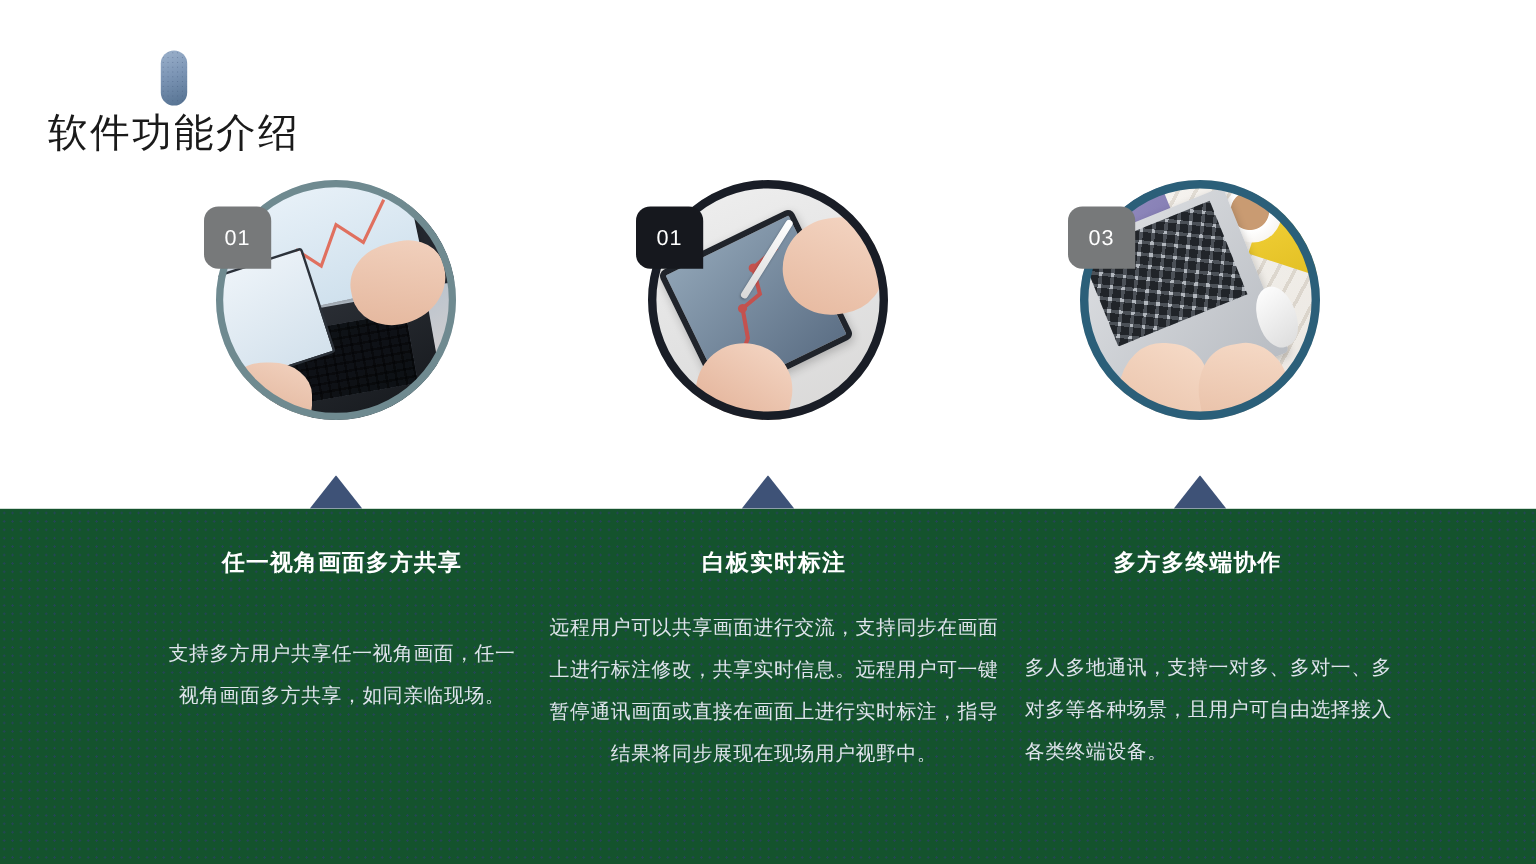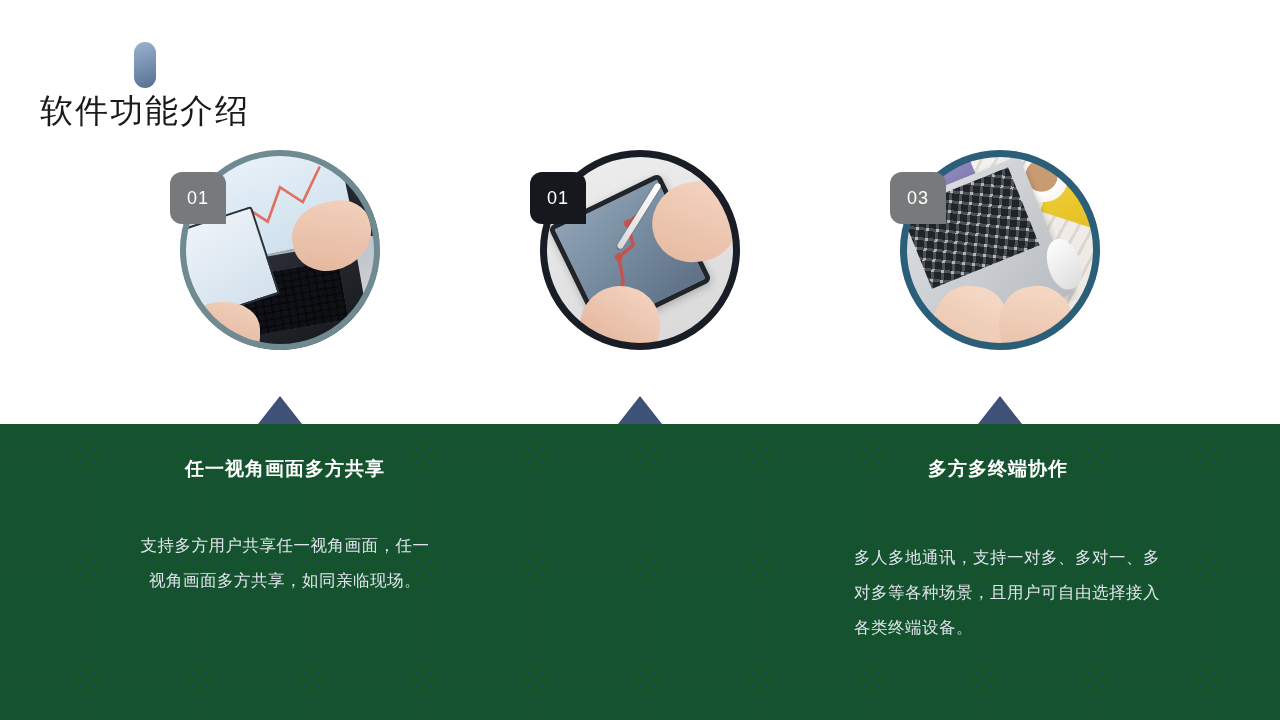--- a/index.html
+++ b/index.html
@@ -300,20 +300,24 @@
   <div class="banner">
     <div class="notch n1"></div>
     <div class="notch n2"></div>
     <div class="notch n3"></div>
 
     <div class="cols">
       <div class="col k1">
         <h3>任一视角画面多方共享</h3>
         <p>支持多方用户共享任一视角画面，任一视角画面多方共享，如同亲临现场。</p>
       </div>
+      <div class="col k2">
+        <h3>白板实时标注</h3>
+        <p>远程用户可以共享画面进行交流，支持同步在画面上进行标注修改，共享实时信息。远程用户可一键暂停通讯画面或直接在画面上进行实时标注，指导结果将同步展现在现场用户视野中。</p>
+      </div>
       <div class="col k3">
         <h3>多方多终端协作</h3>
         <p>多人多地通讯，支持一对多、多对一、多对多等各种场景，且用户可自由选择接入各类终端设备。</p>
       </div>
     </div>
   </div>
 
 </div>
 
 </body></html>

